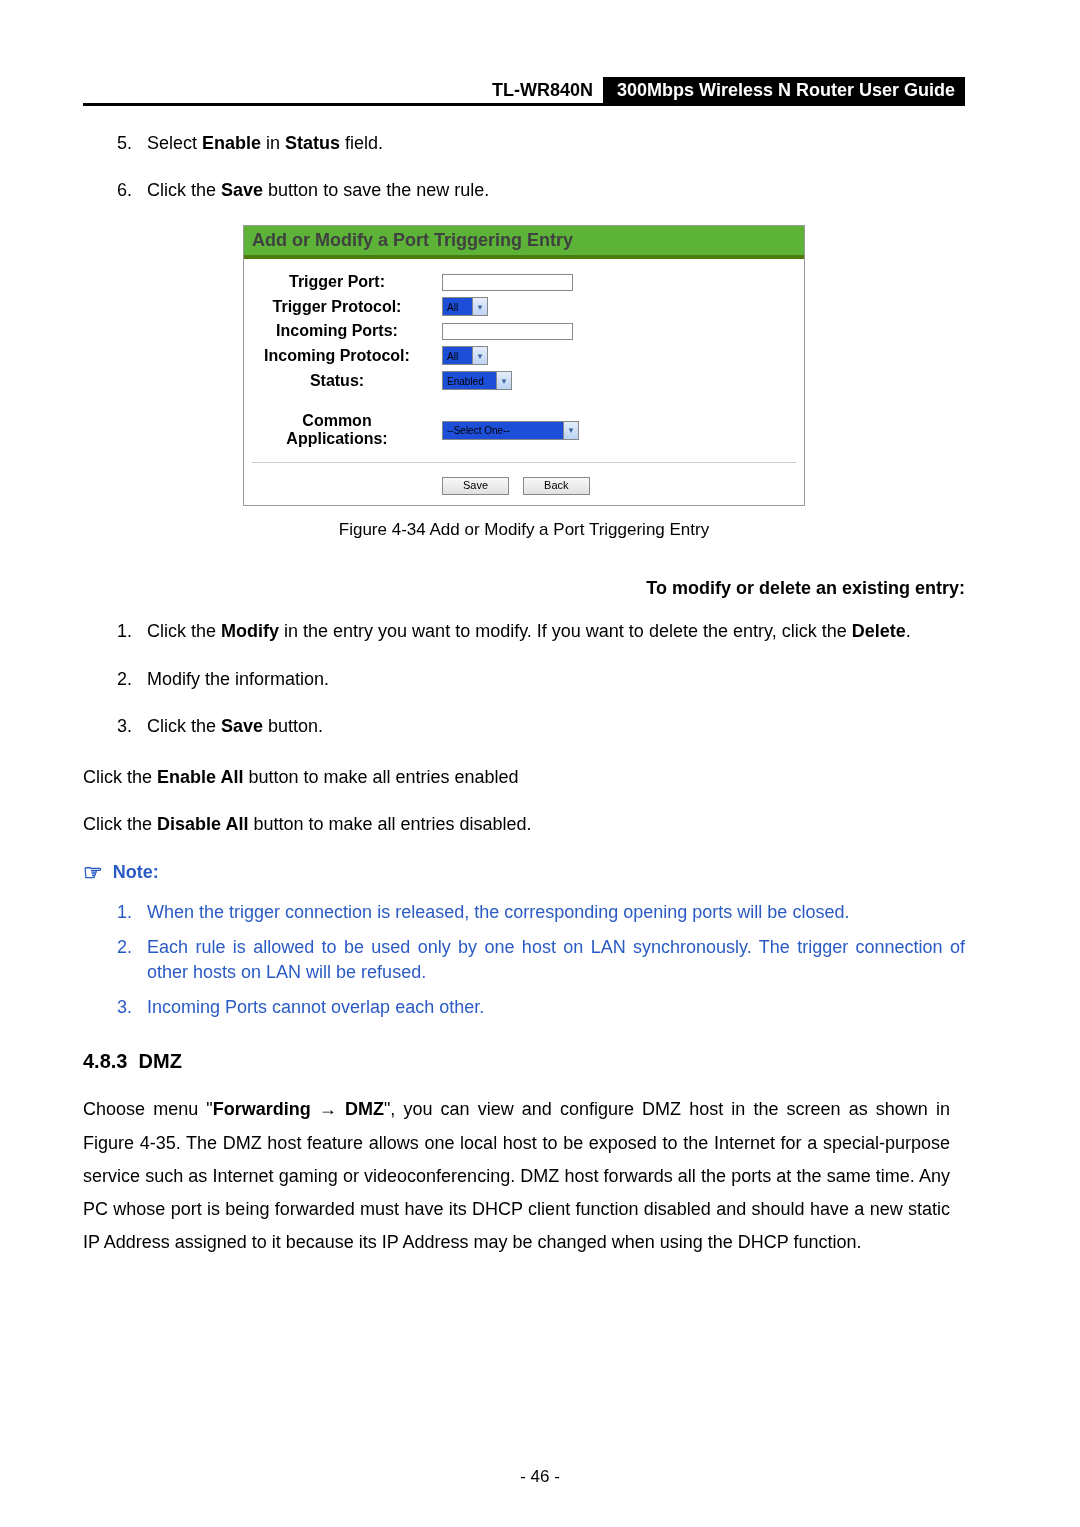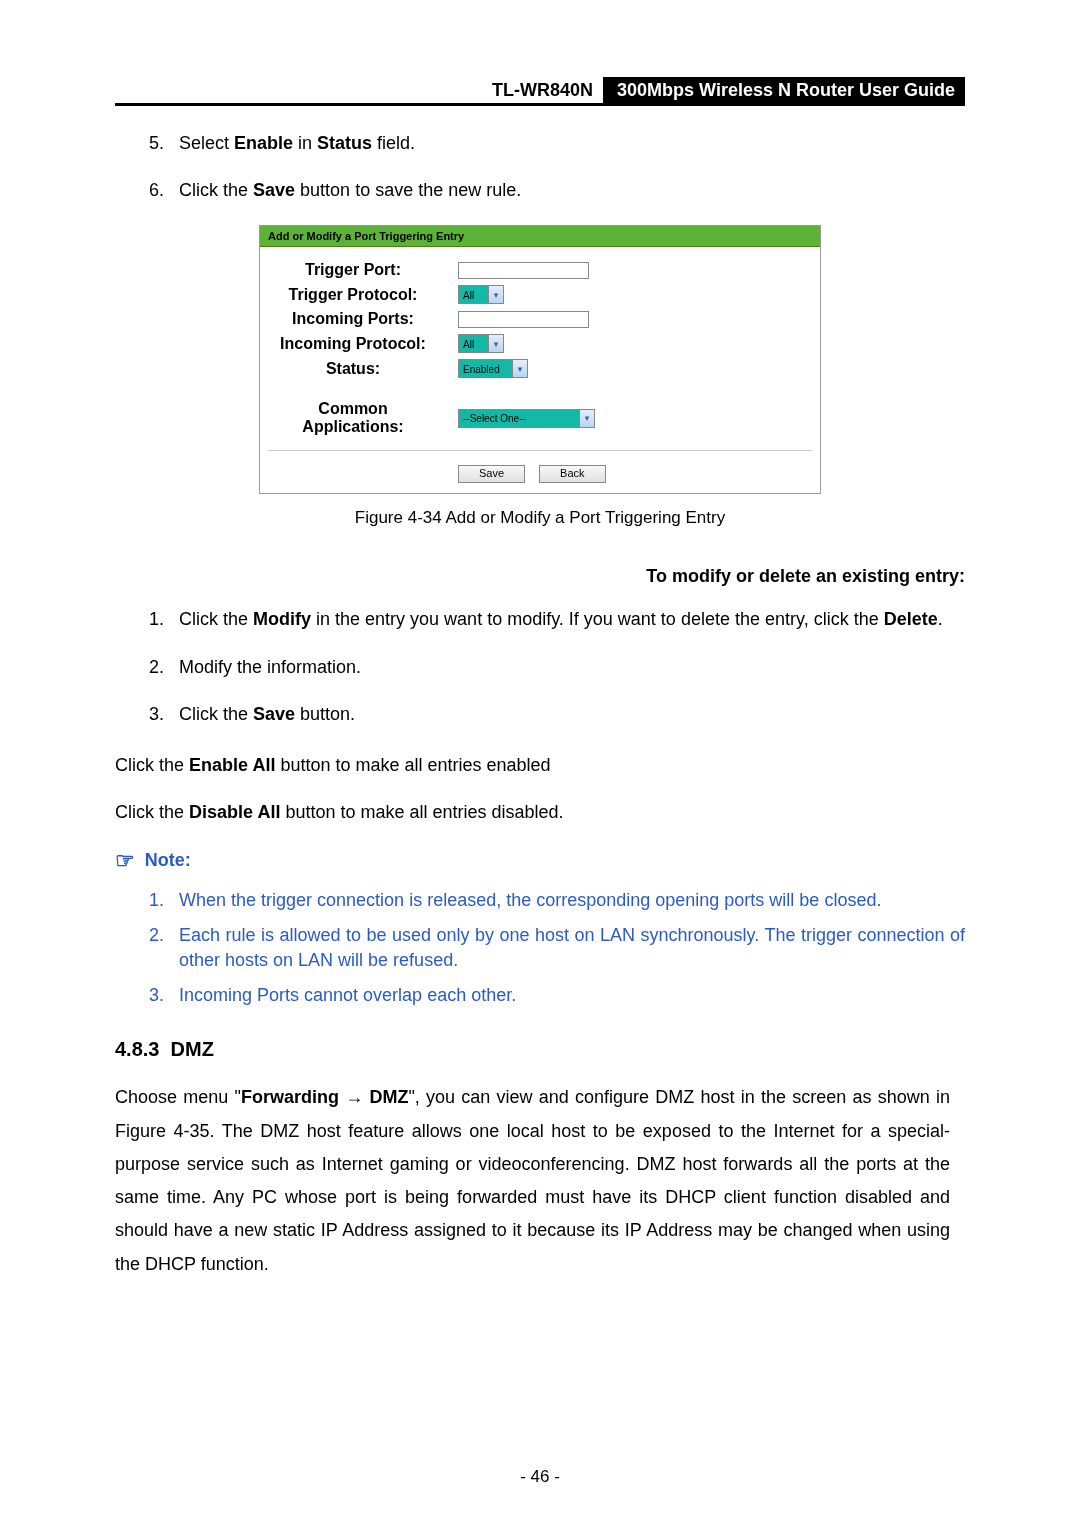--- a/index.html
+++ b/index.html
@@ -4,21 +4,21 @@
 <style>
   body {
     margin: 0;
     font-family: Arial, sans-serif;
     background: #fff;
     color: #000;
   }
   .page {
     width: 1080px;
     min-height: 1527px;
-    padding: 80px 115px 40px 115px;
+    padding: 80px 115px 40px 83px;
     box-sizing: border-box;
     position: relative;
   }
   .header-line {
     border-bottom: 3px solid #000;
     padding-bottom: 2px;
     margin-bottom: 25px;
     text-align: right;
     font-size: 18px;
     font-weight: bold;
@@ -51,25 +51,25 @@
   .screenshot {
     width: 560px;
     margin: 10px auto 14px auto;
     border: 1px solid #999;
     font-size: 11px;
     color: #000;
     background: #fff;
   }
   .screenshot-hdr {
     background: #5db337;
-    color: #000000;
-    font-weight: bold;
-    font-size: 11px;
+    color: #404040;
+    font-weight: bold;
+    font-size: 18px;
     padding: 4px 8px;
-    border-bottom: 1px solid #4d7c0f;
+    border-bottom: 4px solid #4d7c0f;
   }
   .screenshot-body {
     padding: 14px 8px 10px 8px;
   }
   .form-row {
     display: flex;
     align-items: center;
     margin-bottom: 6px;
   }
   .form-row .lbl {
@@ -85,21 +85,21 @@
     width: 125px;
     font-size: 10px;
     padding: 0 2px;
   }
   .sel {
     display: inline-flex;
     align-items: stretch;
     border: 1px solid #888;
     height: 17px;
     font-size: 10px;
-    background: #14b8a6;
+    background: #1d4ed8;
   }
   .sel .sel-txt {
     padding: 1px 6px 0 4px;
     display: flex;
     align-items: center;
     white-space: nowrap;
   }
   .sel .sel-btn {
     width: 14px;
     background: linear-gradient(#e4eefc,#bcd3f3);

